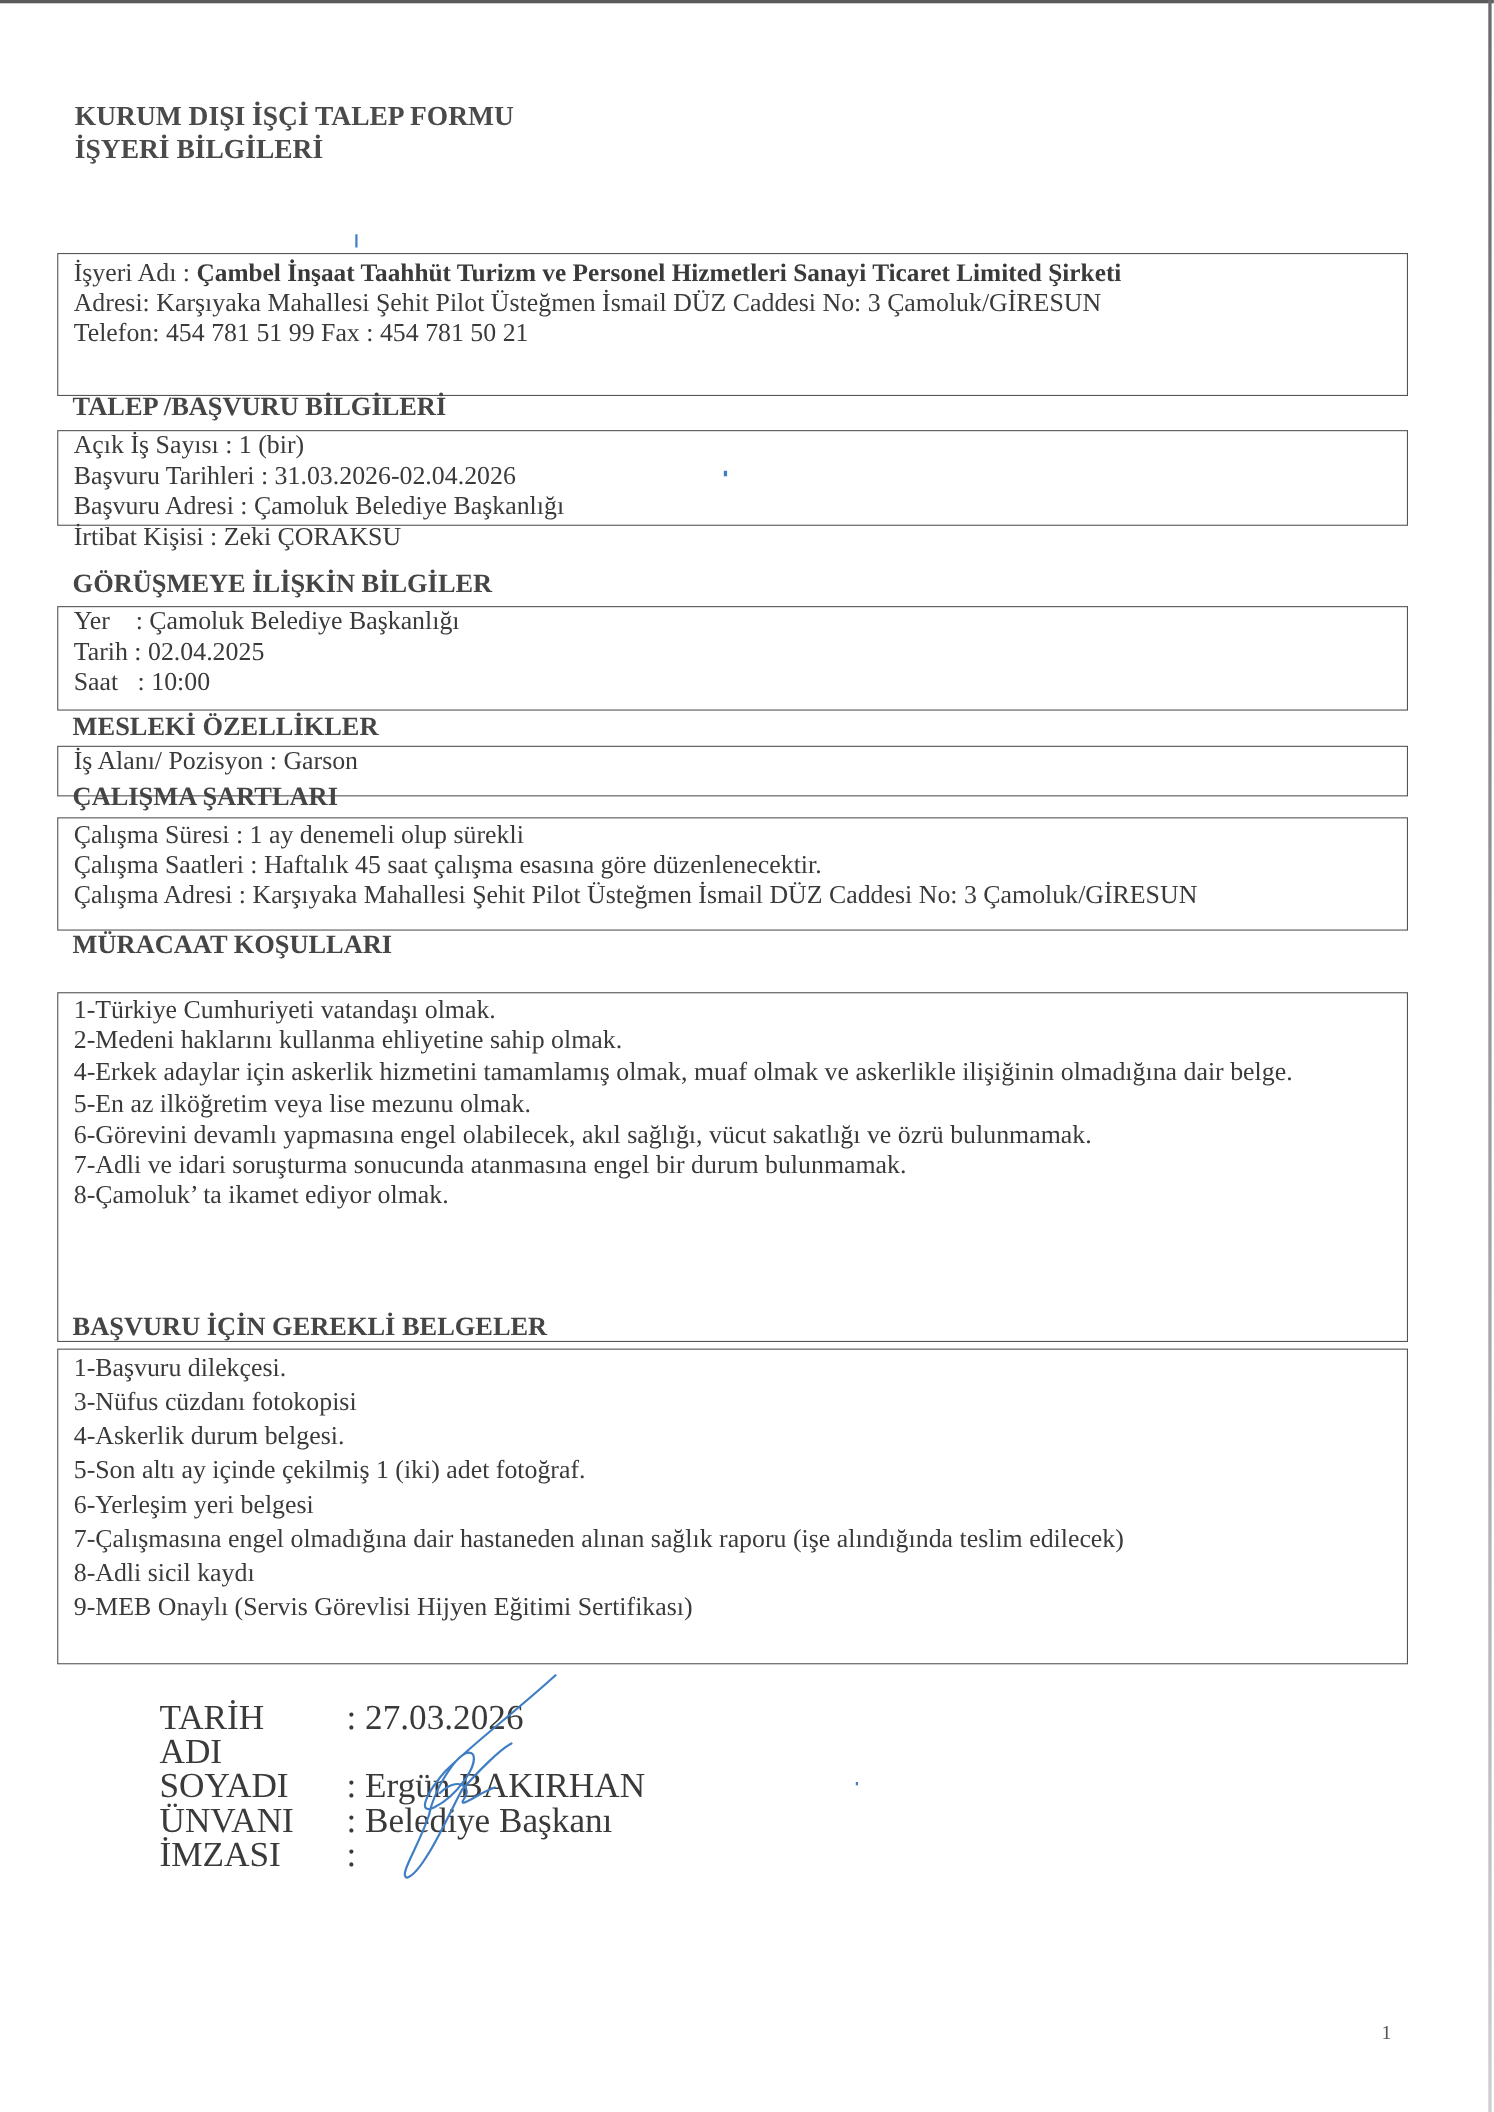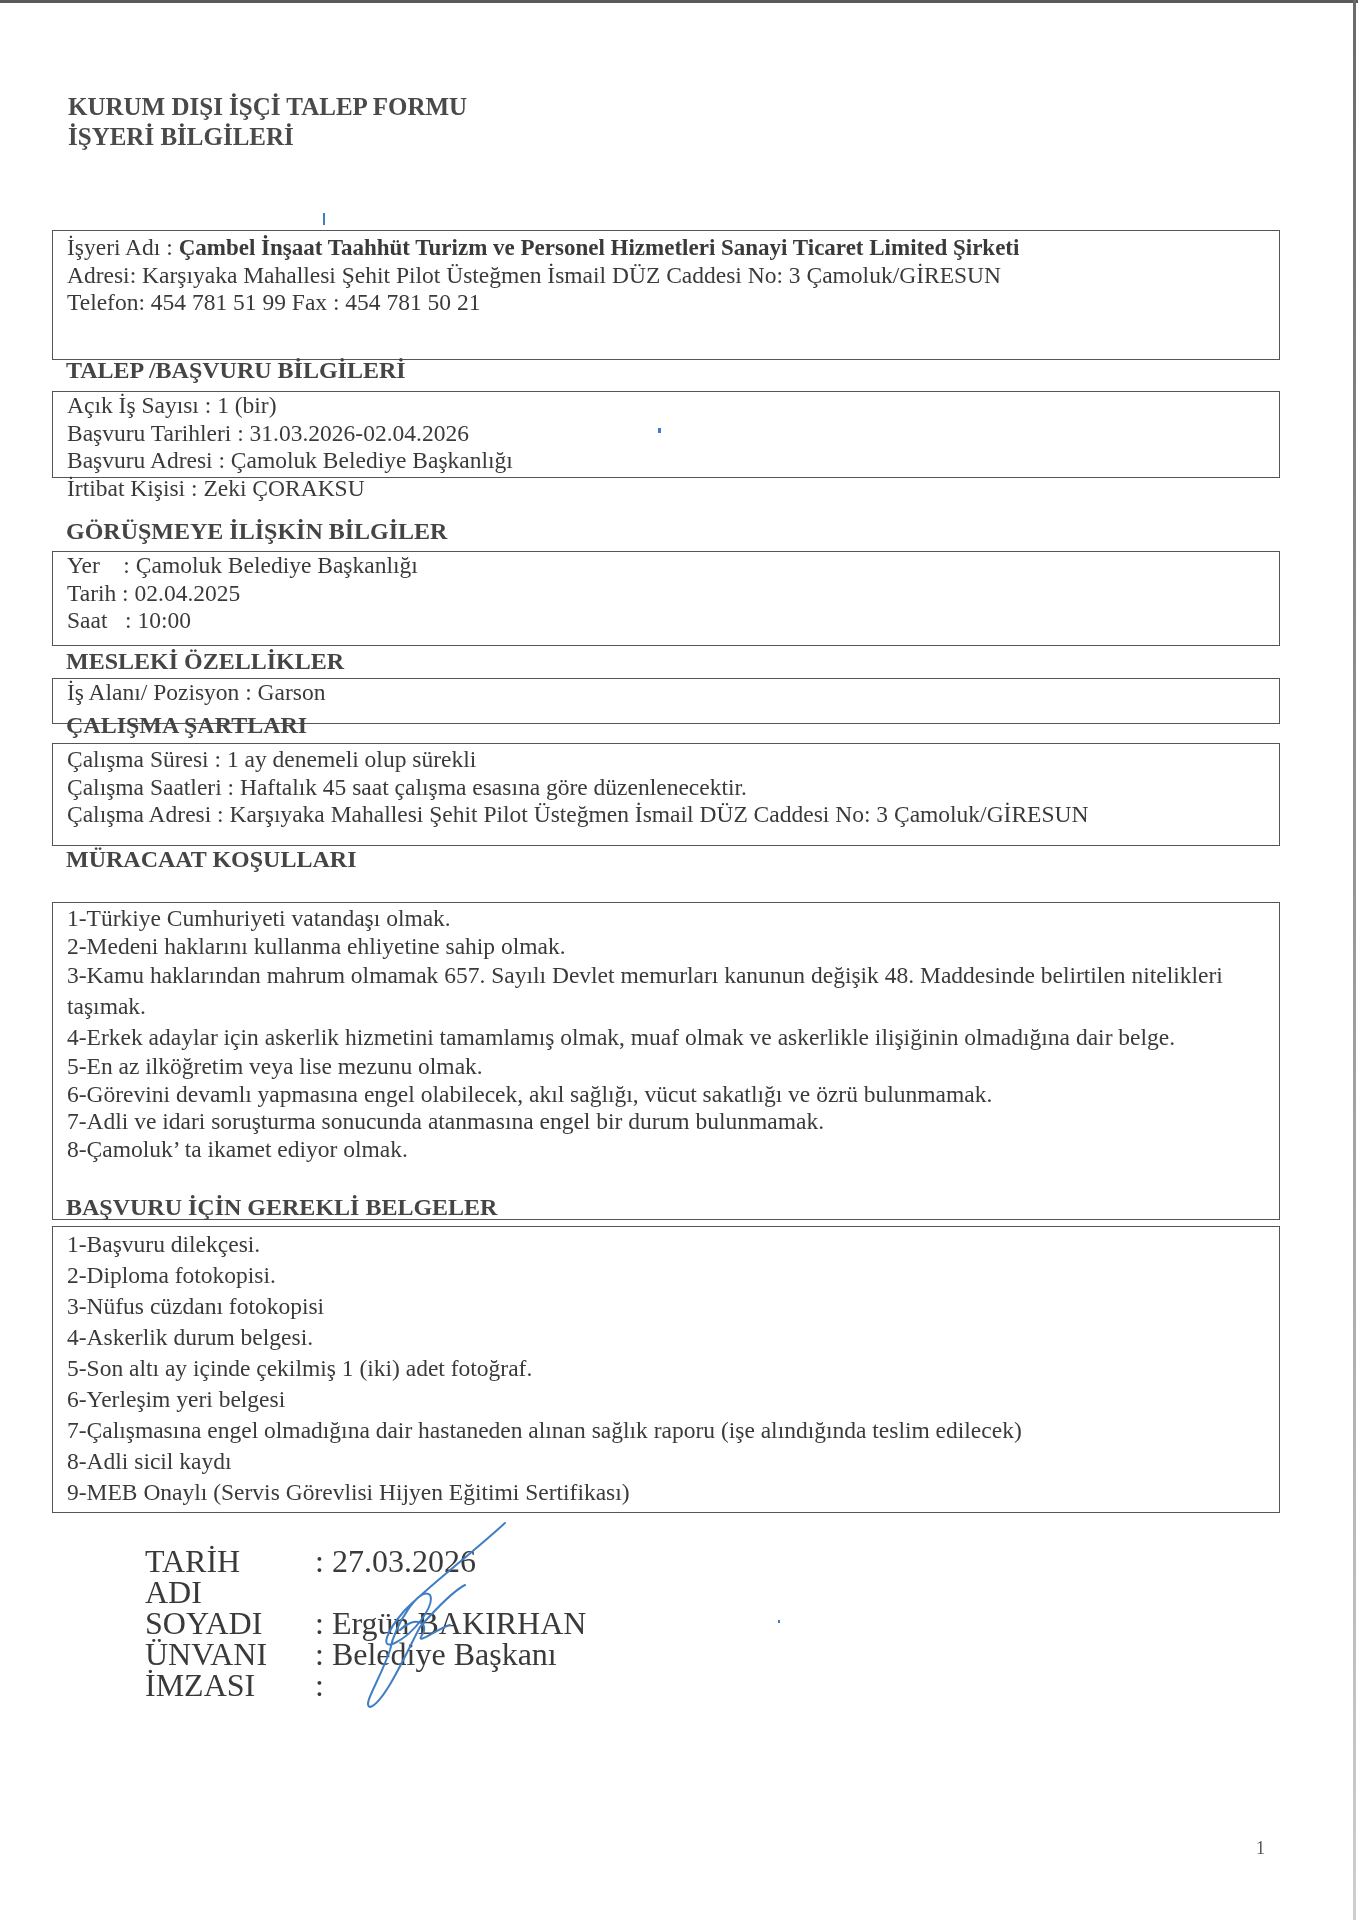--- a/index.html
+++ b/index.html
@@ -65,32 +65,30 @@
 <div class="box" style="top:743px;height:103px;padding-top:2px;">
   <div class="row">Çalışma Süresi : 1 ay denemeli olup sürekli</div>
   <div class="row">Çalışma Saatleri : Haftalık 45 saat çalışma esasına göre düzenlenecektir.</div>
   <div class="row">Çalışma Adresi : Karşıyaka Mahallesi Şehit Pilot Üsteğmen İsmail DÜZ Caddesi No: 3 Çamoluk/GİRESUN</div>
 </div>
 
 <div class="sec" style="top:846px;">MÜRACAAT KOŞULLARI</div>
 <div class="box" style="top:870px;height:318px;padding-top:2px;margin-top:32px;">
   <div class="row">1-Türkiye Cumhuriyeti vatandaşı olmak.</div>
   <div class="row">2-Medeni haklarını kullanma ehliyetine sahip olmak.</div>
-  <div class="row wrap" style="line-height:31px;">3-Kamu haklarından mahrum olmamak 657. Sayılı Devlet memurları kanunun değişik 48. Maddesinde belirtilen nitelikleri taşımak.</div>
   <div class="row wrap" style="line-height:31px;">4-Erkek adaylar için askerlik hizmetini tamamlamış olmak, muaf olmak ve askerlikle ilişiğinin olmadığına dair belge.</div>
   <div class="row">5-En az ilköğretim veya lise mezunu olmak.</div>
   <div class="row">6-Görevini devamlı yapmasına engel olabilecek, akıl sağlığı, vücut sakatlığı ve özrü bulunmamak.</div>
   <div class="row">7-Adli ve idari soruşturma sonucunda atanmasına engel bir durum bulunmamak.</div>
   <div class="row">8-Çamoluk’ ta ikamet ediyor olmak.</div>
 </div>
 
 <div class="sec" style="top:1194px;">BAŞVURU İÇİN GEREKLİ BELGELER</div>
 <div class="box" style="top:1226px;height:287px;padding-top:2px;">
   <div class="row" style="line-height:31px;">1-Başvuru dilekçesi.</div>
-  <div class="row" style="line-height:31px;">2-Diploma fotokopisi.</div>
   <div class="row" style="line-height:31px;">3-Nüfus cüzdanı fotokopisi</div>
   <div class="row" style="line-height:31px;">4-Askerlik durum belgesi.</div>
   <div class="row" style="line-height:31px;">5-Son altı ay içinde çekilmiş 1 (iki) adet fotoğraf.</div>
   <div class="row" style="line-height:31px;">6-Yerleşim yeri belgesi</div>
   <div class="row" style="line-height:31px;">7-Çalışmasına engel olmadığına dair hastaneden alınan sağlık raporu (işe alındığında teslim edilecek)</div>
   <div class="row" style="line-height:31px;">8-Adli sicil kaydı</div>
   <div class="row" style="line-height:31px;">9-MEB Onaylı (Servis Görevlisi Hijyen Eğitimi Sertifikası)</div>
 </div>
 
 <div class="sig">

